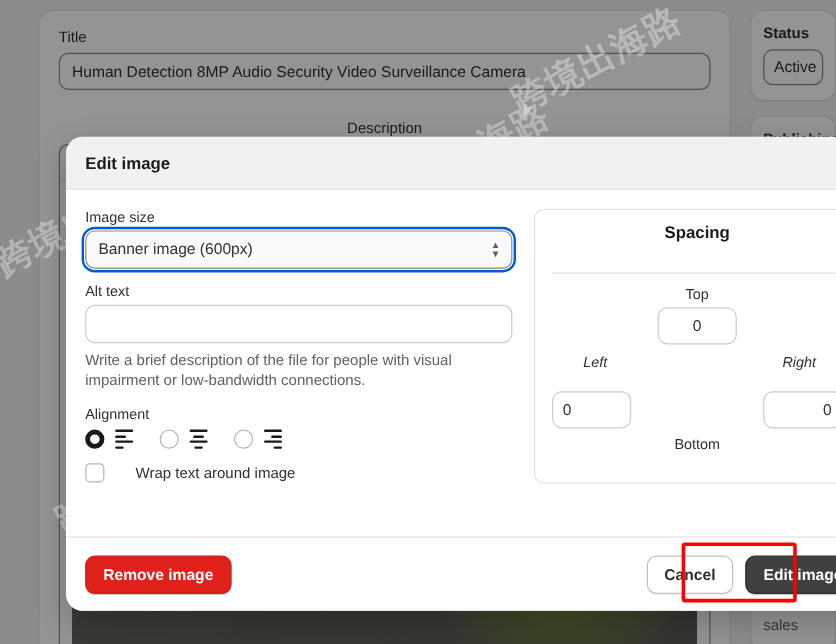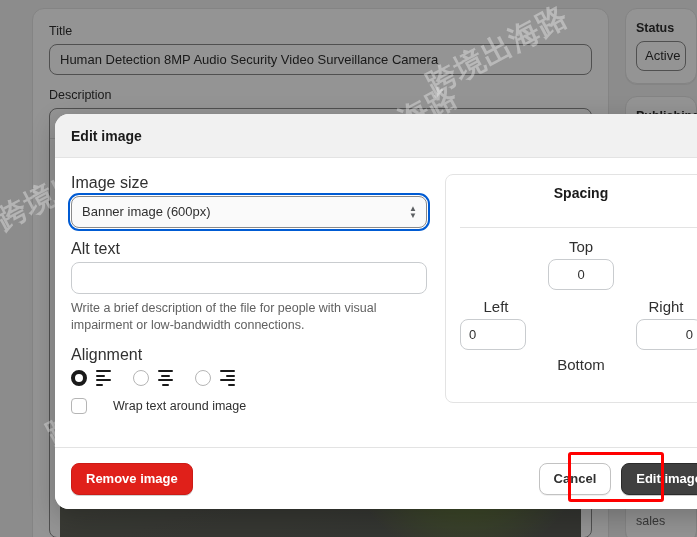--- a/index.html
+++ b/index.html
@@ -177,21 +177,21 @@
     flex: 1 1 auto;
     display: flex;
     gap: 18px;
     padding: 16px 16px 6px 16px;
     min-height: 0;
   }
   .col-left { width: 356px; flex: 0 0 356px; }
   .col-right { flex: 1 1 auto; }
 
   .lbl {
-    font-size: 16px;
+    font-size: 12px;
     color: #303030;
     margin-bottom: 4px;
   }
 
   .select-wrap {
     position: relative;
     border-radius: 8px;
     outline: 2px solid #005bd3;
     outline-offset: 1px;
   }
@@ -280,36 +280,36 @@
     position: relative;
   }
   .spacing-title {
     text-align: center;
     font-size: 14px;
     font-weight: 700;
     color: #1a1a1a;
     padding-bottom: 26px;
     border-bottom: 1px solid #e3e3e3;
   }
-  .sp-lbl { font-size: 15px; color: #303030; text-align:center; }
+  .sp-lbl { font-size: 12px; color: #303030; text-align:center; }
   .sp-input {
     width: 66px; height: 31px;
     border: 1px solid #c9cccf;
     border-radius: 8px;
     background: #fff;
     font-size: 13px;
     color: #303030;
     line-height: 29px;
     padding: 0 8px;
   }
   .sp-top { margin: 10px auto 0 auto; width: 66px; text-align:center; }
   .sp-top .sp-lbl { margin-bottom: 4px; }
   .sp-mid { display:flex; justify-content: space-between; align-items:flex-start; margin-top: 8px; }
   .sp-cell { width: 72px; }
-  .sp-cell .sp-lbl { margin-bottom: 4px; }
+  .sp-cell .sp-lbl { margin-bottom: 17px; font-style: italic; }
   .sp-cell.right { text-align:right; }
   .sp-cell.right .sp-input { margin-left: auto; }
   .sp-bottom { margin: 6px auto 0 auto; width: 66px; text-align:center; }
   .sp-bottom .sp-lbl { margin-bottom: 4px; }
 
   
   .modal-footer {
     flex: 0 0 62px;
     border-top: 1px solid #e3e3e3;
     display: flex;
@@ -353,21 +353,21 @@
 <div id="root">
 
   <div class="bg-page">
     <div class="bg-left-gutter"></div>
 
     <div class="bg-main">
       <div class="card card-pad">
         <div class="field-label">Title</div>
         <div class="text-input">Human Detection 8MP Audio Security Video Surveillance Camera</div>
 
-        <div class="field-label" style="margin-top:12px;">Description</div>
+        <div class="field-label" style="margin-top:24px;text-align:center;">Description</div>
         <div class="editor-box">
           <div class="editor-toolbar">
             <span class="sparkle">✦✦</span>
           </div>
           <div class="editor-img"></div>
         </div>
       </div>
     </div>
 
     <div class="bg-side">

